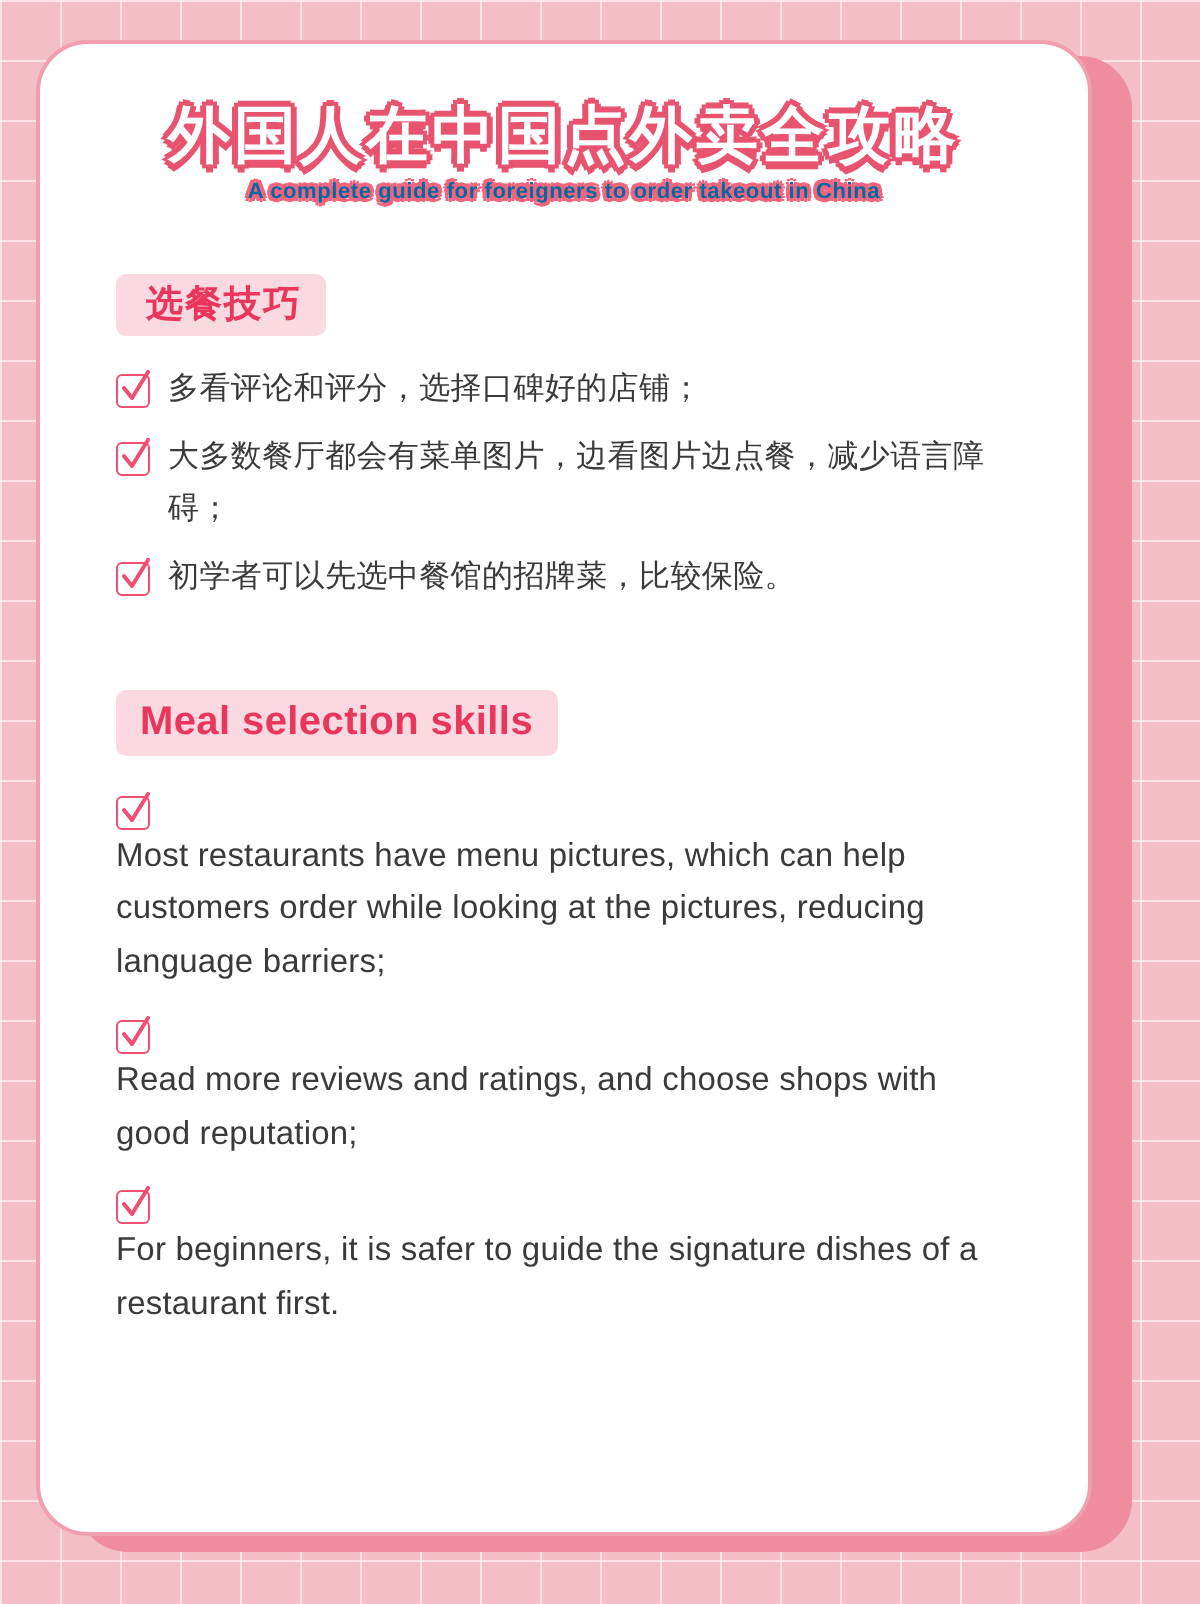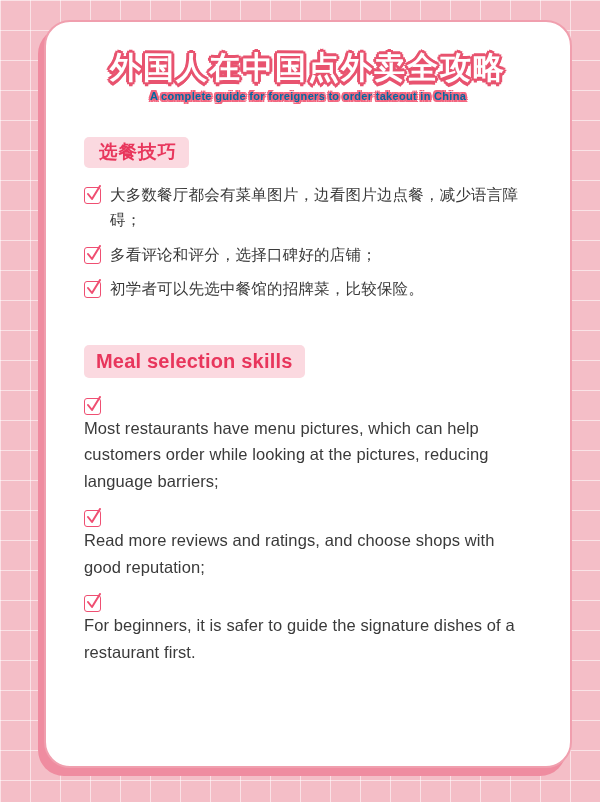--- a/index.html
+++ b/index.html
@@ -37,21 +37,21 @@
     position: absolute;
     left: 38px;
     top: 28px;
     width: 528px;
     height: 748px;
     border-radius: 26px;
     background: #ef8ca0;
   }
   .card {
     position: absolute;
-    left: 44px;
+    left: 18px;
     top: 20px;
     width: 528px;
     height: 748px;
     border-radius: 26px;
     background: #ffffff;
     border: 2px solid #f09fae;
     box-sizing: border-box;
     overflow: hidden;
   }
 
@@ -159,29 +159,29 @@
 
       <div class="section-cn">
         <span class="section-tag cn">选餐技巧</span>
         <ul class="items cn-list">
           <li>
             <span class="check">
               <svg width="16" height="18" viewBox="0 0 16 18">
                   <path d="M2 9 L6 14 L14 1" stroke="#ef4f72" stroke-width="2" fill="none" stroke-linecap="round" stroke-linejoin="round"></path>
                 </svg>
             </span>
+            <span class="item-text">多看评论和评分，选择口碑好的店铺；</span>
+          </li>
+          <li>
+            <span class="check">
+              <svg width="16" height="18" viewBox="0 0 16 18">
+                  <path d="M2 9 L6 14 L14 1" stroke="#ef4f72" stroke-width="2" fill="none" stroke-linecap="round" stroke-linejoin="round"></path>
+                </svg>
+            </span>
             <span class="item-text">大多数餐厅都会有菜单图片，边看图片边点餐，减少语言障碍；</span>
-          </li>
-          <li>
-            <span class="check">
-              <svg width="16" height="18" viewBox="0 0 16 18">
-                  <path d="M2 9 L6 14 L14 1" stroke="#ef4f72" stroke-width="2" fill="none" stroke-linecap="round" stroke-linejoin="round"></path>
-                </svg>
-            </span>
-            <span class="item-text">多看评论和评分，选择口碑好的店铺；</span>
           </li>
           <li>
             <span class="check">
               <svg width="16" height="18" viewBox="0 0 16 18">
                   <path d="M2 9 L6 14 L14 1" stroke="#ef4f72" stroke-width="2" fill="none" stroke-linecap="round" stroke-linejoin="round"></path>
                 </svg>
             </span>
             <span class="item-text">初学者可以先选中餐馆的招牌菜，比较保险。</span>
           </li>
         </ul>

